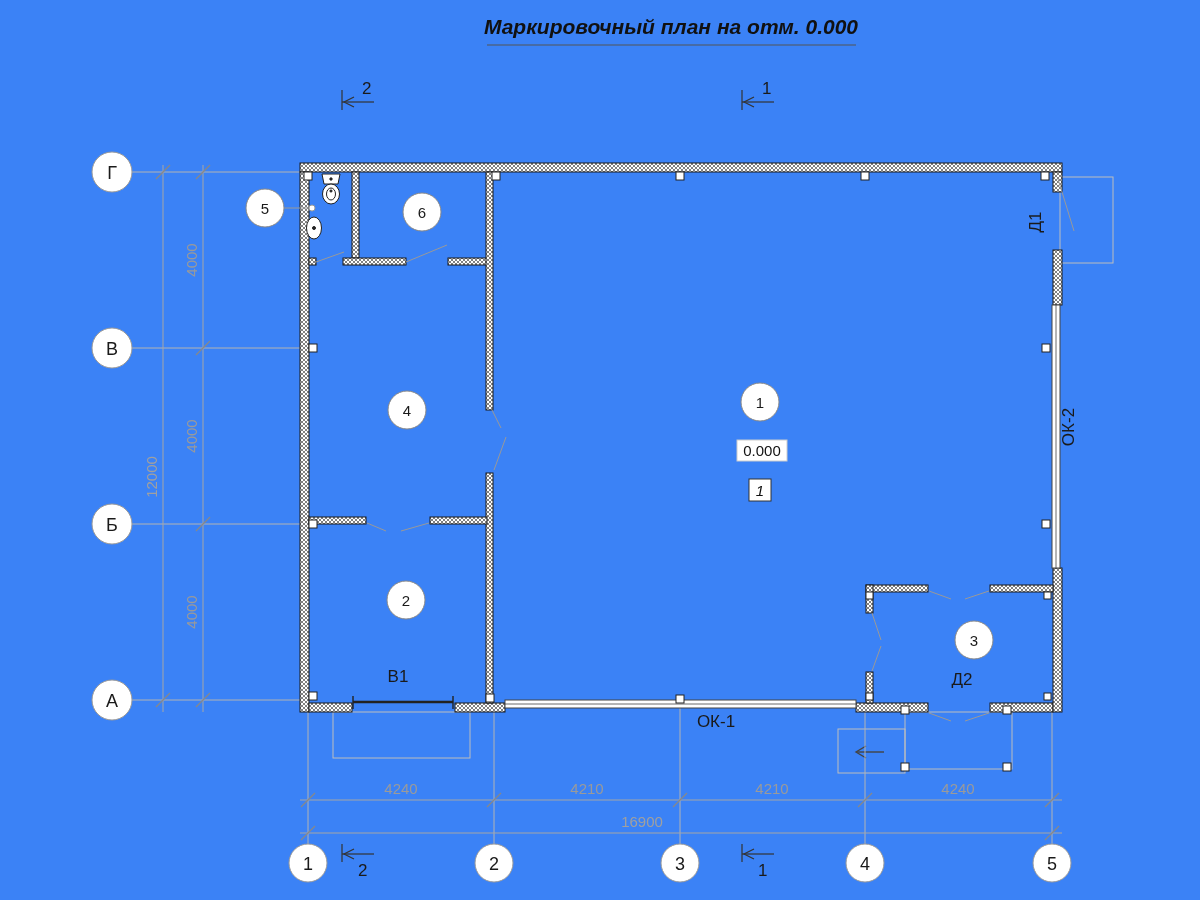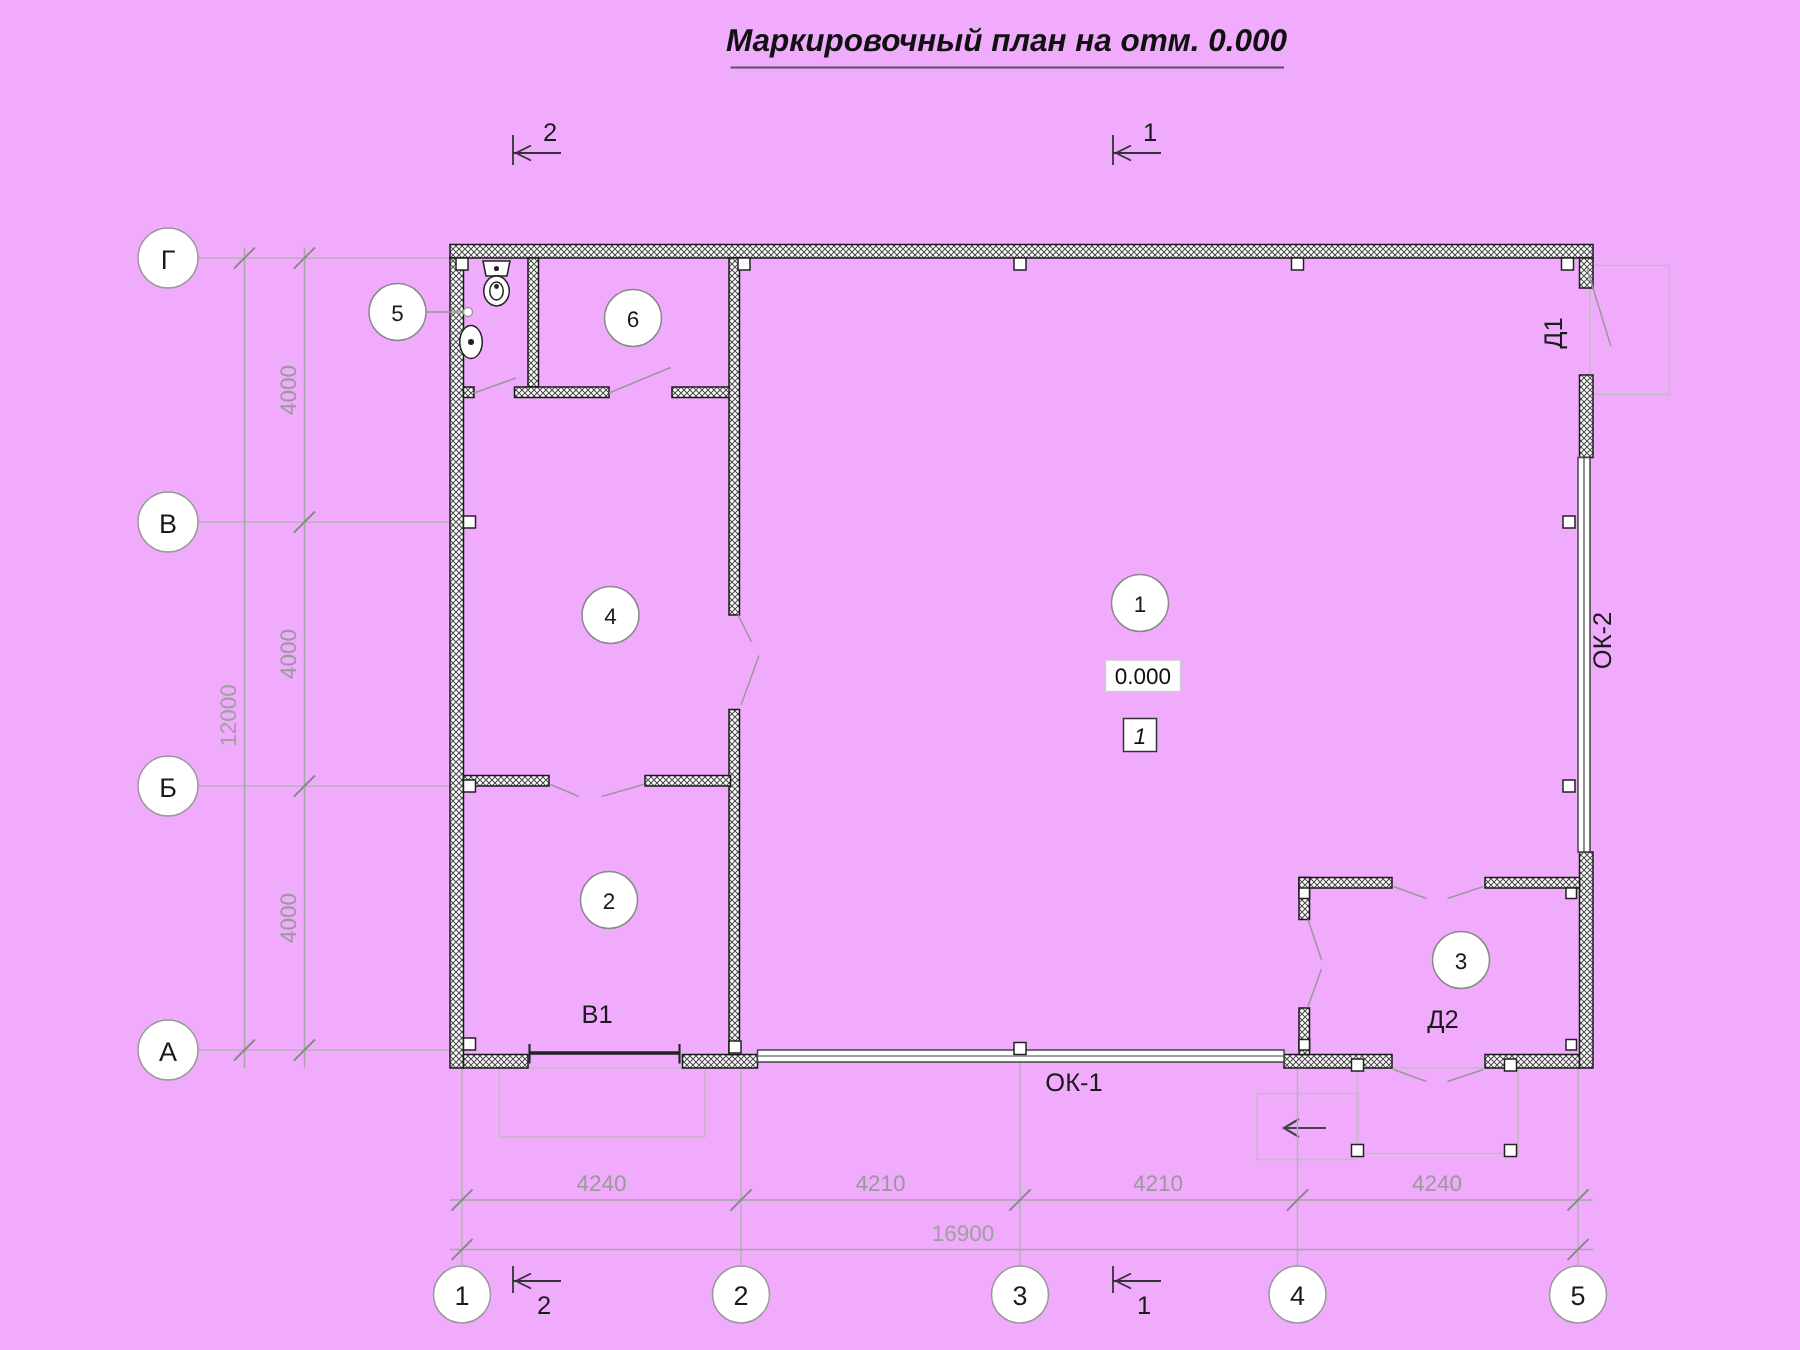--- a/index.html
+++ b/index.html
@@ -1,16 +1,16 @@
 <!DOCTYPE html>
 <html><head>
 <meta charset="utf-8">
 <style>
   html,body{margin:0;padding:0;background:#ffffff;}
-  .page{position:relative;width:1200px;height:900px;background:#f0abfc;overflow:hidden;
+  .page{position:relative;width:1200px;height:900px;background:#3b82f6;overflow:hidden;
         font-family:"Liberation Sans", sans-serif;}
   svg text{font-family:"Liberation Sans", sans-serif;}
   .dimtxt{fill:#9a9a9a;font-size:15px;}
   .dimtot{fill:#a0a0a0;font-size:15px;}
   .axistxt{fill:#1a1a1a;font-size:18px;}
   .roomtxt{fill:#1a1a1a;font-size:15px;}
   .marktxt{fill:#1a1a1a;font-size:17px;}
   .sectxt{fill:#1a1a1a;font-size:17px;}
   .titletxt{fill:#111;font-size:21px;font-style:italic;font-weight:bold;}
 </style>

